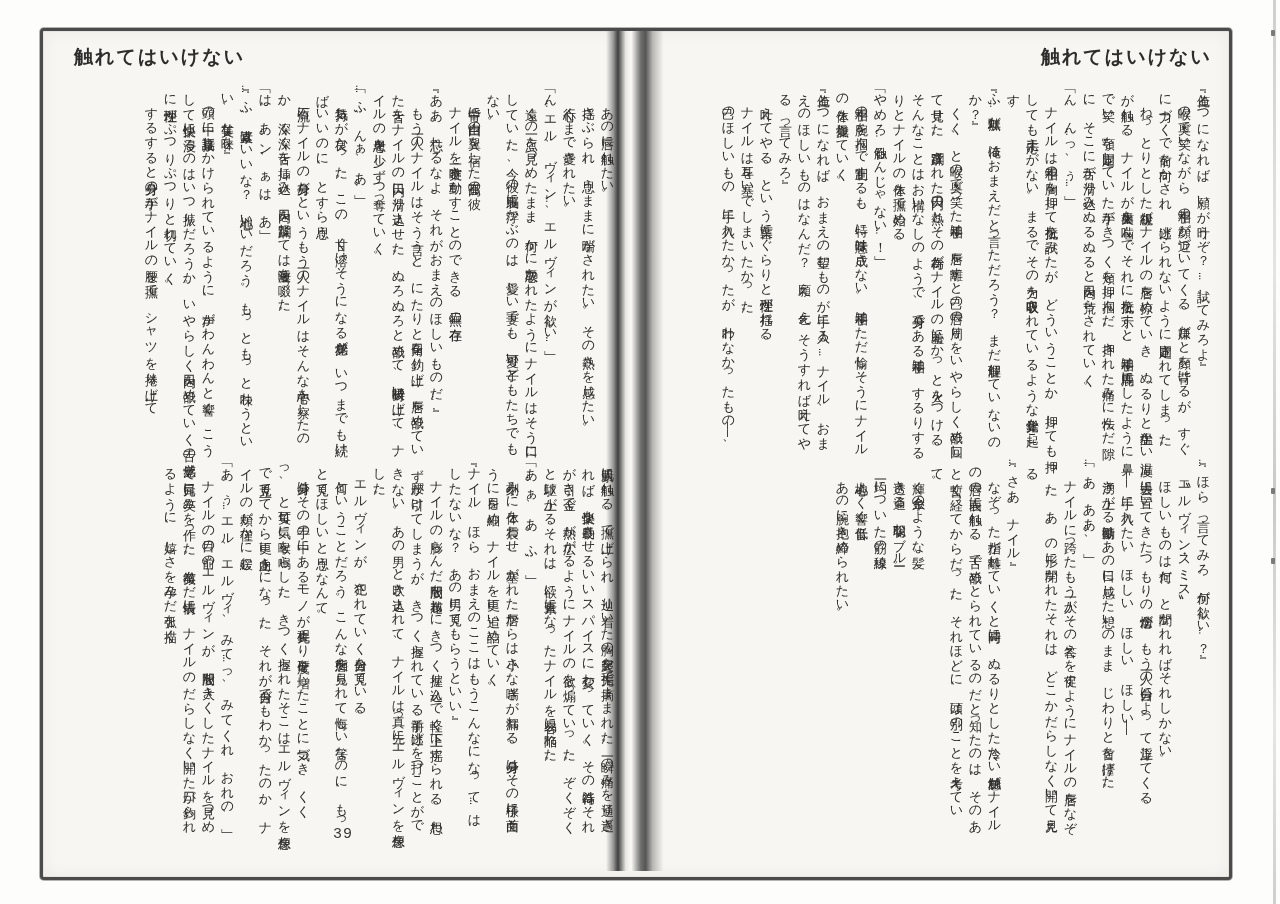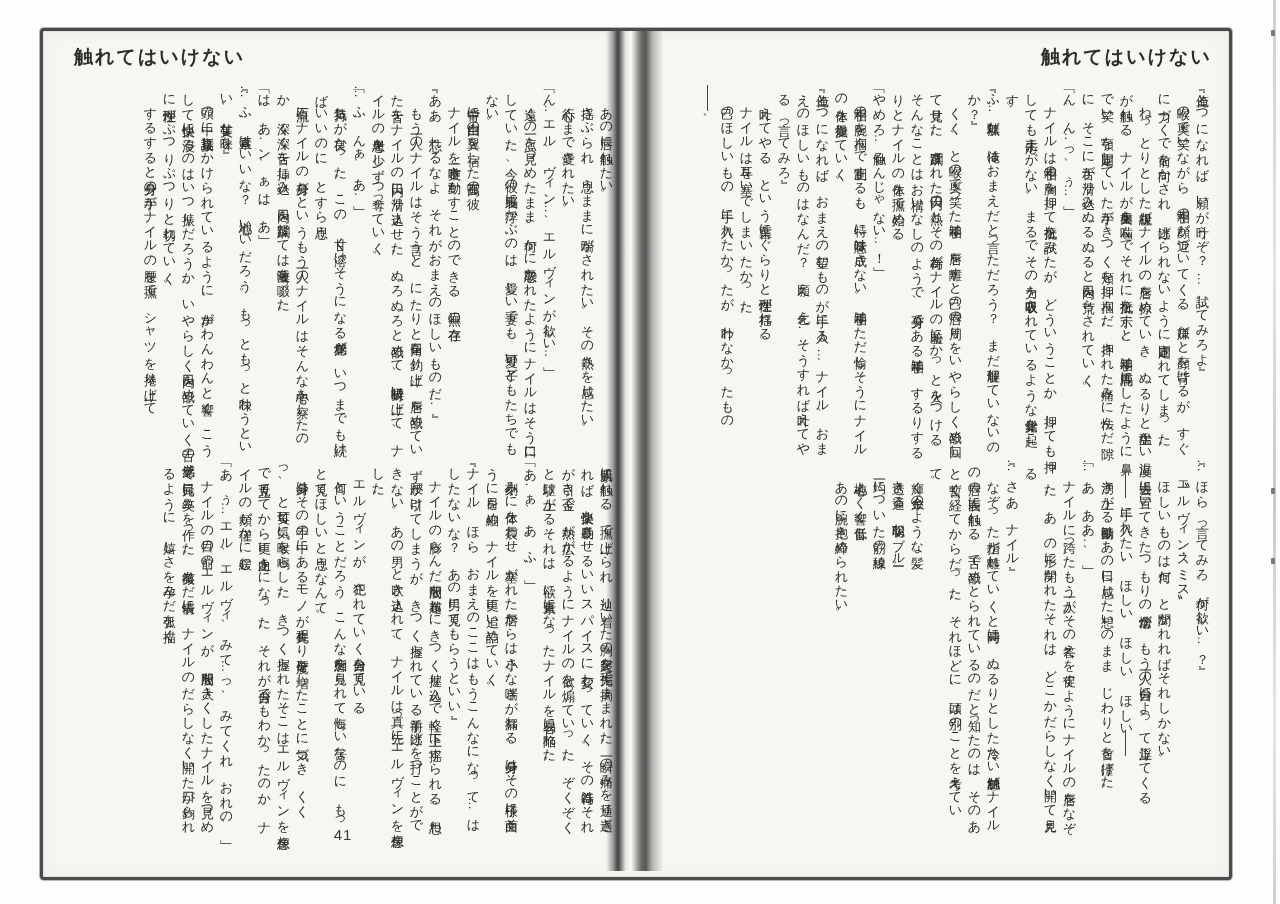--- a/index.html
+++ b/index.html
@@ -1,17 +1,17 @@
 <!DOCTYPE html>
 <html><head>
 <meta charset="utf-8">
 <style>
   html,body{margin:0;padding:0;background:#fdfdfc;}
   #screen{position:relative;width:1280px;height:904px;overflow:hidden;
-          font-family:Liberation Sans, sans-serif;}
+          font-family:Liberation Mono, monospace;}
   
   .spread{position:absolute;left:40px;top:28px;width:1186px;height:846px;
           background:#f7f6f2;border:3px solid #4b4b4b;border-radius:4px;
           box-shadow:0 0 0 1px #b5b5b3, inset 0 0 0 1px #e5e4e0, inset 0 0 18px rgba(0,0,0,0.05);}
   
   .gutter{position:absolute;left:606px;top:31px;width:60px;height:840px;
           background:linear-gradient(90deg,
             rgba(247,246,242,0) 0%, #9a9a98 12%, #3e3e3e 20%, #e9e8e4 33%,
             #fbfaf7 42%, #6f6f6e 58%, #565655 66%, #b9b8b5 78%, rgba(247,246,242,0) 96%);}
   
@@ -65,21 +65,21 @@
       <p>「あ…ぁ、あ、ふ、」</p>
       <p>　小刻みに体を震わせ、塞がれた唇からは小さな喘ぎが漏れる。分身はその様子に面白そうに目を細め、ナイルを更に追い詰めていく。</p>
       <p>『ナイル、ほら、おまえのここはもうこんなになって…はしたないな？　あの男に見てもらうといい』</p>
       <p>　ナイルの膨らんだ股間を布越しにきつく握り込んで軽く上下に揺すられる。思わず腰が引けてしまうが、きつく握られている手前、逃げを打つことができない。あの男、と吹き込まれて、ナイルは真っ先にエルヴィンを想像した。</p>
       <p>　エルヴィンが、犯されていく自分を見ている。</p>
       <p>　何ということだろう。こんな痴態を見られて悔しい筈なのに、もっと見てほしいと思うなんて。</p>
       <p>　分身はその手の中にあるモノが先程より硬度を増したことに気づき、くくっ、と可笑し気に喉を鳴らした。きつく握られたそこはエルヴィンを想像で見立ててから更に上向きになった。それが自分でもわかったのか、ナイルの頬が僅かに緩む。</p>
       <p>「あ、ぅ…エル、エルヴィ、みて…っ、みてくれ、おれの、」</p>
       <p>　ナイルの目の前のエルヴィンが、股間を大きくしたナイルを見つめて目元に笑みを作った。微笑んだ表情に、ナイルのだらしなく開いた口が釣られるように、嬉しさを孕んだ弧を描く。</p>
     </div>
-  <div class="page-number" style="left:70px;top:826px;width:546px;">41</div>
+  <div class="page-number" style="left:70px;top:826px;width:546px;">39</div>
 
   <div class="page-header" style="left:661px;top:44px;width:551px;text-align:right;">触れてはいけない</div>
   <div class="tier" id="tier-right-upper">
       <p>『俺と一つになれば、願いが叶うぞ？　…試してみろよ』</p>
       <p>　喉の奥で笑いながら、相手の顔が近づいてくる。嫌だと顔を背けるが、すぐに力づくで前を向かされ、逃げられないように固定されてしまった。</p>
       <p>　ねっとりとした視線がナイルの唇を掠めていき、ぬるりと生温かい温度が触れる。ナイルが奥歯を噛んでそれに抵抗を示すと、相手は馬鹿にしたように鼻で笑い、顎を固定していた手がきつく頬を押し掴んだ。押された痛みに怯んだ隙に、そこに舌が滑り込みぬるぬると口内を荒らされていく。</p>
       <p>「ん、ん…っ、ぅ…」</p>
       <p>　ナイルは相手の胸を押して抵抗を試みたが、どういうことか、押しても押しても手応えがない。まるでその力を吸収されているような錯覚を起こす。</p>
       <p>『ふ…無駄だ。俺はおまえだと言っただろう？　まだ理解していないのか？』</p>
       <p>　くく、と喉の奥で笑った相手は、唇を離すと己の唇の周りをいやらしく舐め回して見せた。蹂躙された口内の熱とその行為がナイルの羞恥にかっと火をつける。そんなことはお構いなしのようで、分身である相手は、するりするりとナイルの体を撫で始める。</p>

